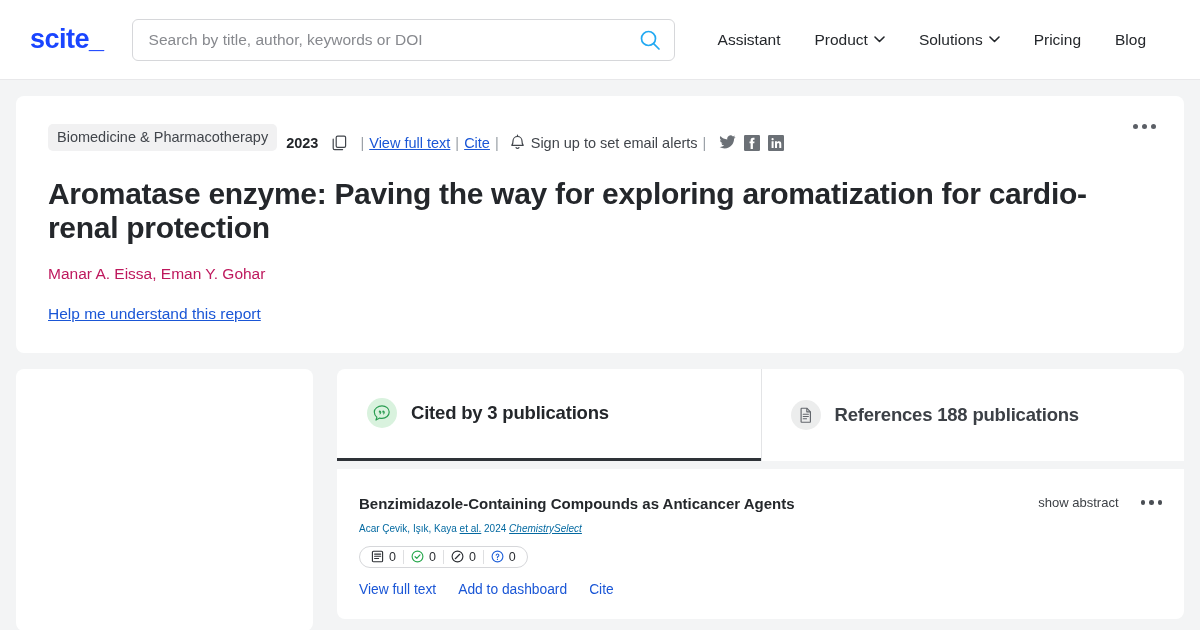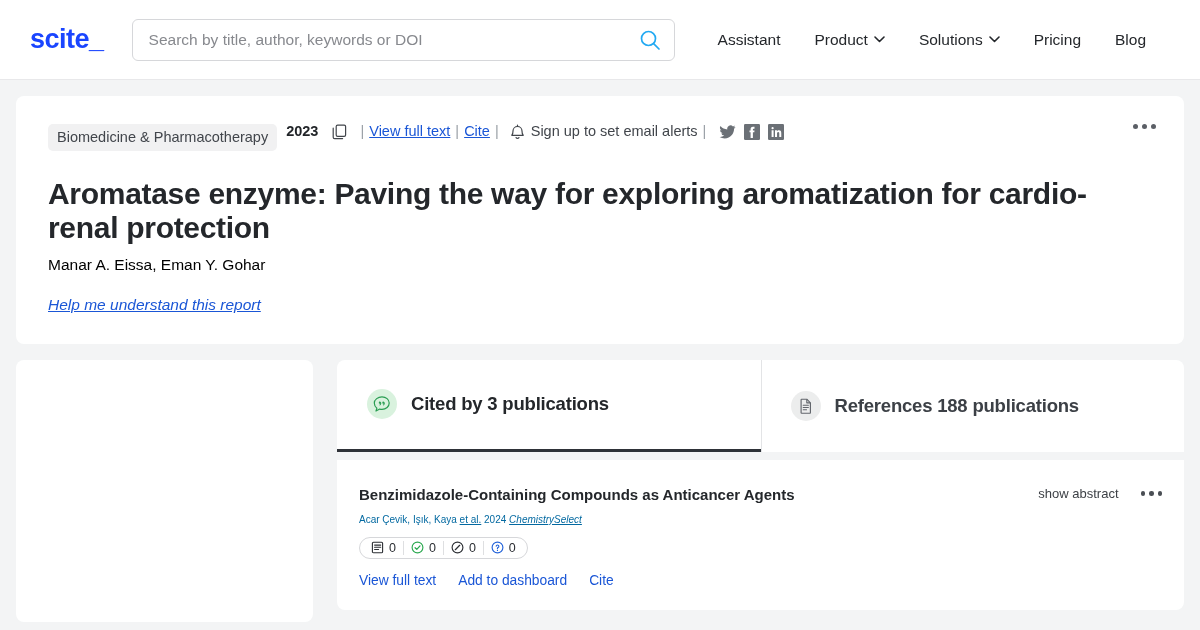--- a/index.html
+++ b/index.html
@@ -70,21 +70,21 @@
   .page { padding: 16px; }
   .card {
     background: #fff;
     border-radius: 8px;
     position: relative;
   }
   .article-card { padding: 28px 32px 30px 32px; }
 
   .meta-row {
     display: flex;
-    align-items: flex-start;
+    align-items: flex-end;
     flex-wrap: nowrap;
     font-size: 14.5px;
     color: #41454b;
     gap: 0;
     line-height: 1;
   }
   .journal-badge {
     background: #f1f1f2;
     border-radius: 5px;
     padding: 6px 9px;
@@ -117,32 +117,31 @@
   .title {
     margin-top: 26px;
     font-size: 30px;
     line-height: 1.14;
     font-weight: 700;
     color: #24272b;
     letter-spacing: -0.3px;
     max-width: 1070px;
   }
   .authors {
-    margin-top: 11px;
+    margin-top: 20px;
     font-size: 15.5px;
-    color: #000000;
+    color: #be185d;
   }
   .help-link {
     display: inline-block;
     margin-top: 22px;
     font-size: 15.5px;
     color: #1a56d6;
     text-decoration: underline;
     cursor: pointer;
-    font-style: italic;
   }
 
   
   .lower {
     display: flex;
     gap: 24px;
     margin-top: 16px;
     align-items: flex-start;
   }
   .sidebar-card {

